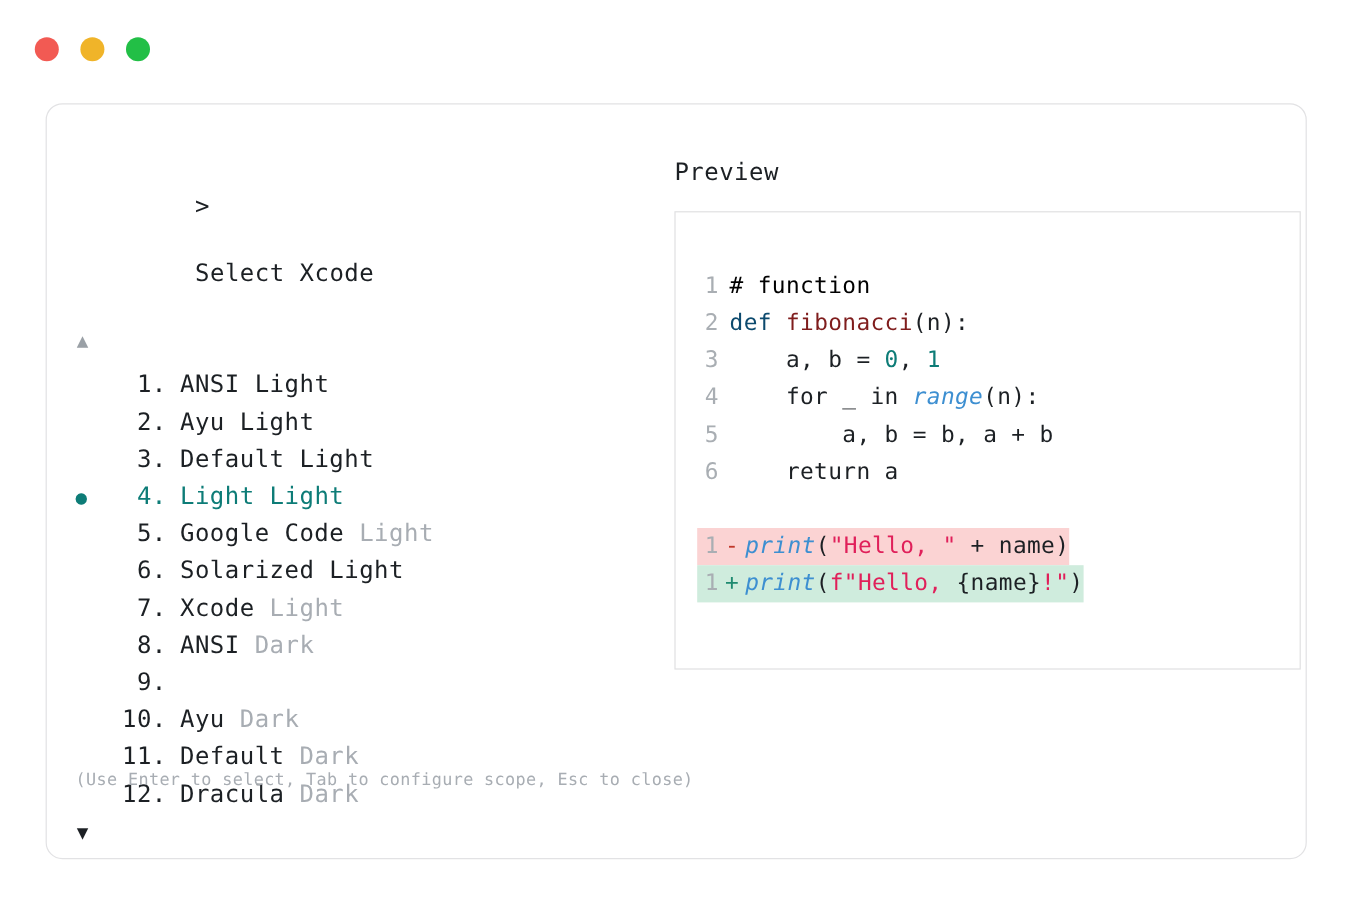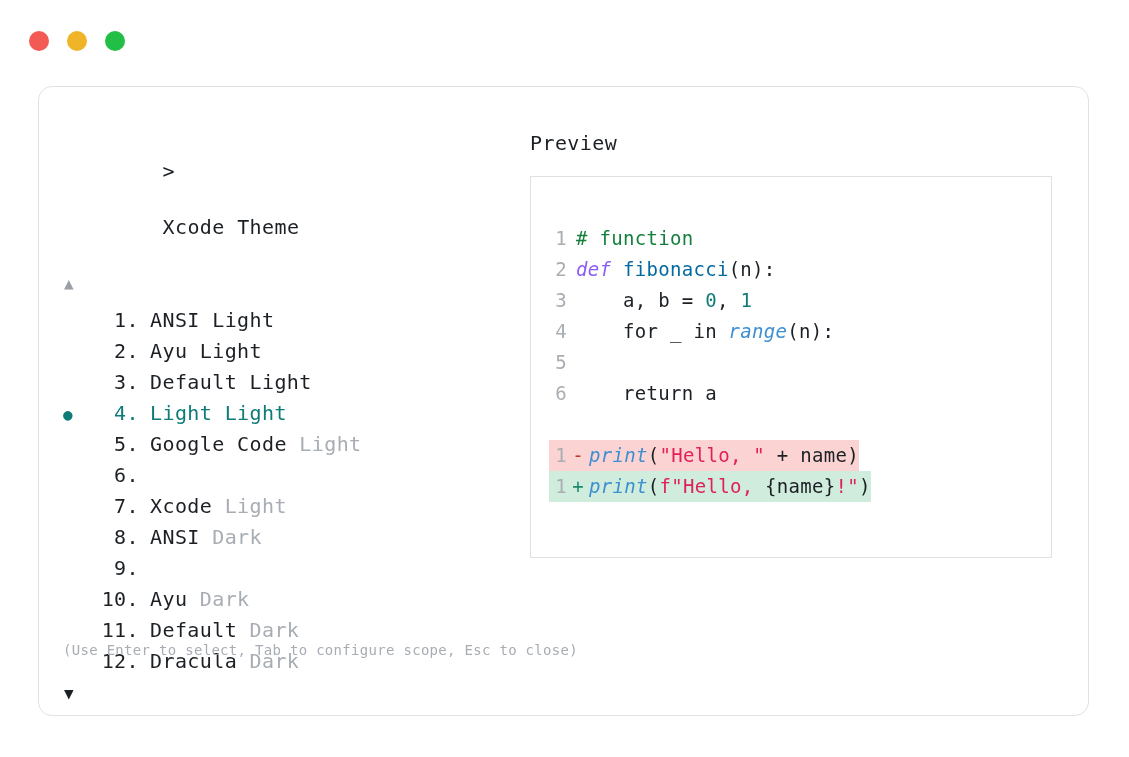--- a/index.html
+++ b/index.html
@@ -114,21 +114,21 @@
   .theme-item.selected .label-cell,
   .theme-item.selected .label-suffix {
     color: #0d7c77;
   }
   .label-suffix { color: #a8adb3; }
   .label-suffix.strong { color: #1c2024; }
 
   
   .right-pane {
     position: absolute;
-    left: 491px;
+    left: 523px;
     top: 42px;
     width: 530px;
   }
   .preview-title {
     font-size: 20px;
     line-height: 28px;
     letter-spacing: 0.4px;
     color: #1c2024;
     white-space: pre;
   }
@@ -174,23 +174,23 @@
   .diff-add .diff-inner { background: #cfecdd; }
   .diff-marker {
     width: 22px;
     flex: 0 0 22px;
     text-align: center;
   }
   .diff-del .diff-marker { color: #c0392b; }
   .diff-add .diff-marker { color: #1f8a70; }
 
   
-  .tok-comment { color: #15803d; margin-top: 19px; }
-  .tok-kw      { color: #8b5cf6; font-style: italic; }
-  .tok-fn      { color: #0369a1; }
+  .tok-comment { color: #000000; margin-top: 19px; }
+  .tok-kw      { color: #0c4a6e; }
+  .tok-fn      { color: #7f1d1d; }
   .tok-plain   { color: #1c2024; }
   .tok-num     { color: #0d7c77; }
   .tok-builtin { color: #3d8fd1; font-style: italic; }
   .tok-str     { color: #e0205a; }
 
   
   .footer-hint {
     position: absolute;
     left: 24px;
     top: 550px;
@@ -211,53 +211,53 @@
 </div>
 
 <div class="card">
   <div class="card-inner">
 
     <div class="left-pane">
 
       <div class="prompt-row">
         <span>&gt;</span>
         <span> </span>
-        <span>Xcode Theme</span>
+        <span>Select Xcode</span>
       </div>
 
       <div class="scroll-arrow up">▲</div>
 
       <div class="theme-list" id="theme-list">
           <div class="theme-item"><span class="bullet-cell"></span><span class="num-cell">1.</span><span class="label-cell"><span>ANSI</span> <span class="label-suffix strong">Light</span></span></div>
           <div class="theme-item"><span class="bullet-cell"></span><span class="num-cell">2.</span><span class="label-cell"><span>Ayu</span> <span class="label-suffix strong">Light</span></span></div>
           <div class="theme-item"><span class="bullet-cell"></span><span class="num-cell">3.</span><span class="label-cell"><span>Default</span> <span class="label-suffix strong">Light</span></span></div>
           <div class="theme-item selected"><span class="bullet-cell">●</span><span class="num-cell">4.</span><span class="label-cell"><span>Light</span> <span class="label-suffix strong">Light</span></span></div>
           <div class="theme-item"><span class="bullet-cell"></span><span class="num-cell">5.</span><span class="label-cell"><span>Google Code</span> <span class="label-suffix">Light</span></span></div>
-          <div class="theme-item"><span class="bullet-cell"></span><span class="num-cell">6.</span></div>
+          <div class="theme-item"><span class="bullet-cell"></span><span class="num-cell">6.</span><span class="label-cell"><span>Solarized</span> <span class="label-suffix strong">Light</span></span></div>
           <div class="theme-item"><span class="bullet-cell"></span><span class="num-cell">7.</span><span class="label-cell"><span>Xcode</span> <span class="label-suffix">Light</span></span></div>
           <div class="theme-item"><span class="bullet-cell"></span><span class="num-cell">8.</span><span class="label-cell"><span>ANSI</span> <span class="label-suffix">Dark</span></span></div>
           <div class="theme-item"><span class="bullet-cell"></span><span class="num-cell">9.</span></div>
           <div class="theme-item"><span class="bullet-cell"></span><span class="num-cell">10.</span><span class="label-cell"><span>Ayu</span> <span class="label-suffix">Dark</span></span></div>
           <div class="theme-item"><span class="bullet-cell"></span><span class="num-cell">11.</span><span class="label-cell"><span>Default</span> <span class="label-suffix">Dark</span></span></div>
           <div class="theme-item"><span class="bullet-cell"></span><span class="num-cell">12.</span><span class="label-cell"><span>Dracula</span> <span class="label-suffix">Dark</span></span></div>
         </div>
 
       <div class="scroll-arrow down">▼</div>
     </div>
 
     <div class="right-pane">
       <div class="preview-title">Preview</div>
 
       <div class="preview-box">
         <div id="code-block">
             <div class="code-line"><span class="lineno">1</span><span class="codetext"><span class="tok-comment"># function</span></span></div>
             <div class="code-line"><span class="lineno">2</span><span class="codetext"><span class="tok-kw">def </span><span class="tok-fn">fibonacci</span><span class="tok-plain">(n):</span></span></div>
             <div class="code-line"><span class="lineno">3</span><span class="codetext"><span class="tok-plain">    a, b = </span><span class="tok-num">0</span><span class="tok-plain">, </span><span class="tok-num">1</span></span></div>
             <div class="code-line"><span class="lineno">4</span><span class="codetext"><span class="tok-plain">    for _ in </span><span class="tok-builtin">range</span><span class="tok-plain">(n):</span></span></div>
-            <div class="code-line"><span class="lineno">5</span></div>
+            <div class="code-line"><span class="lineno">5</span><span class="codetext"><span class="tok-plain">        a, b = b, a + b</span></span></div>
             <div class="code-line"><span class="lineno">6</span><span class="codetext"><span class="tok-plain">    return a</span></span></div>
           </div>
         <div class="code-gap"></div>
         <div id="diff-block">
             <div class="diff-line diff-del">
               <span class="diff-inner"><span class="lineno">1</span><span class="diff-marker">-</span><span><span class="tok-builtin">print</span><span class="tok-plain">(</span><span class="tok-str">"Hello, "</span><span class="tok-plain"> + name)</span></span></span>
             </div>
             <div class="diff-line diff-add">
               <span class="diff-inner"><span class="lineno">1</span><span class="diff-marker">+</span><span><span class="tok-builtin">print</span><span class="tok-plain">(</span><span class="tok-str">f"Hello, </span><span class="tok-plain">{name}</span><span class="tok-str">!"</span><span class="tok-plain">)</span></span></span>
             </div>

